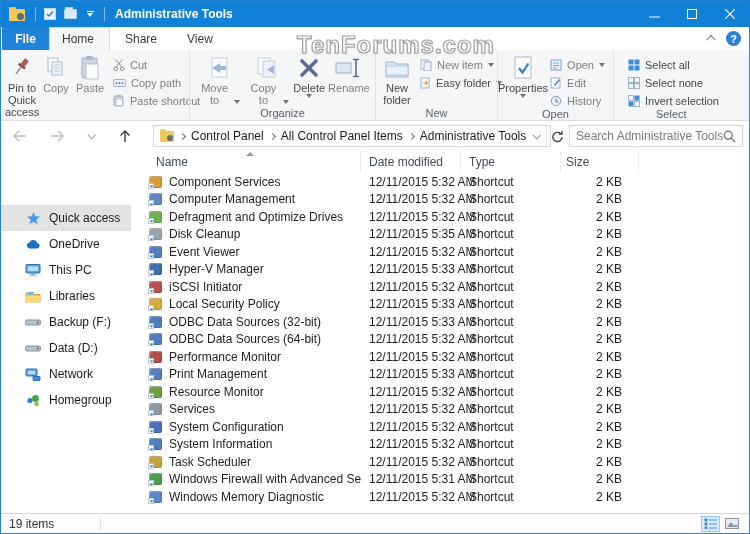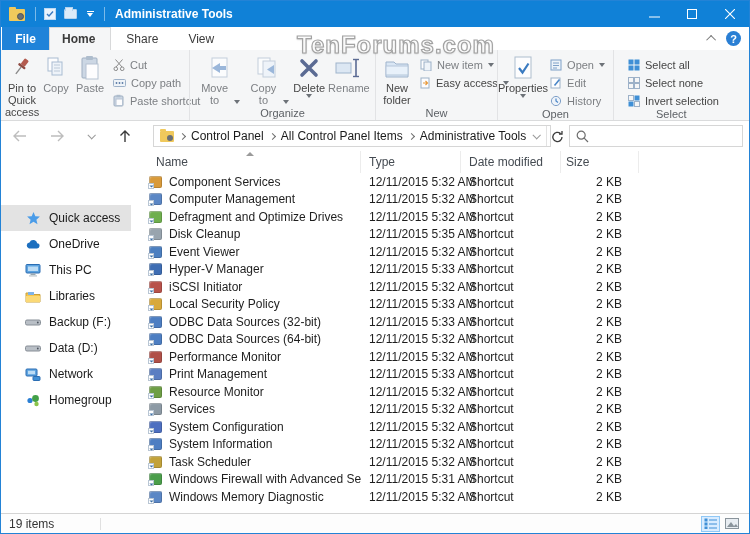--- a/index.html
+++ b/index.html
@@ -21,21 +21,21 @@
   .qat-dd .bar { width:7px; height:1px; background:#fff; }
   .tri-down { width:0; height:0; border-left:3px solid transparent; border-right:3px solid transparent; border-top:4px solid #fff; }
   .title-text { font-size:12px; font-weight:600; margin-left:6px; white-space:nowrap; }
   .caption { margin-left:auto; display:flex; height:100%; }
   .cap-btn { width:38px; height:100%; display:flex; align-items:center; justify-content:center; }
 
   
   .tabrow { height:23px; background:#fff; display:flex; align-items:stretch; flex:none; position:relative; }
   .tab-file { width:47px; background:#1f83d9; color:#fff; font-size:12px; font-weight:600; display:flex; align-items:center; justify-content:center; margin-left:1px; }
   .tab { padding:0 15px; font-size:12px; color:#3b3b3b; display:flex; align-items:center; }
-  .tab.active { background:#f5f6f7; border:1px solid #d8d9da; border-bottom:none; font-weight:700;padding-left:12px; }
+  .tab.active { background:#f5f6f7; border:1px solid #d8d9da; border-bottom:none; font-weight:400;padding-left:12px; }
   .tabrow-right { margin-left:auto; display:flex; align-items:center; gap:10px; padding-right:8px; }
   .chev-up { width:7px; height:7px; border-left:1.5px solid #777; border-top:1.5px solid #777; transform:rotate(45deg) translateY(2px); }
   .help-btn { width:15px; height:15px; border-radius:50%; background:#2a7fd4; color:#fff; font-size:11px; font-weight:700; display:flex; align-items:center; justify-content:center; }
 
   
   .watermark { position:absolute; top:30px; left:296px; font-size:24px; font-weight:700; letter-spacing:1px; color:rgba(255,255,255,.88); -webkit-text-stroke:1.2px #a3a3a3; text-shadow:0 1px 2px rgba(0,0,0,.18); z-index:50; pointer-events:none; }
 
   
   .ribbon { height:71px; background:#f5f6f7; border-bottom:1px solid #dadbdc; display:flex; flex:none; }
   .group { display:flex; flex-direction:column; padding:0 2px; }
@@ -315,21 +315,21 @@
                 <rect x="4" y="3" width="7" height="9" fill="#eef3f9" stroke="#9db1c8"></rect>
               </svg>
               <span class="dim">New item</span>
               <span class="dd"></span>
             </div>
           <div class="smallbtn">
               <svg width="11" height="12">
                 <rect x="1" y="1" width="8" height="10" fill="#fdfdfe" stroke="#9db1c8"></rect>
                 <path d="M3 6 h4 M5.5 4 L7.5 6 L5.5 8" stroke="#e89a3c" fill="none" stroke-width="1.2"></path>
               </svg>
-              <span>Easy access</span>
+              <span>Easy folder</span>
               <span class="dd"></span>
             </div>
         </div>
       </div>
       <div class="group-label">New</div>
     </div>
 
     <div class="group" style="width:116px;">
       <div class="group-content">
         <div class="bigbtn" style="width:48px;">
@@ -445,20 +445,21 @@
           </div>
         <div class="addr-refresh">
             <svg width="13" height="13">
               <path d="M11 7 a4.6 4.6 0 1 1 -1.5-3.4" stroke="#3b3b3b" stroke-width="1.3" fill="none"></path>
               <path d="M11 1 v3 h-3" stroke="#3b3b3b" stroke-width="1.3" fill="none"></path>
             </svg>
           </div>
       </div>
     </div>
     <div class="searchbox">
+      <input type="text" placeholder="Search Administrative Tools" style="">
       <svg width="13" height="13">
           <circle cx="5.2" cy="5.2" r="4" fill="none" stroke="#6d6d6d" stroke-width="1.2"></circle>
           <line x1="8.2" y1="8.2" x2="12" y2="12" stroke="#6d6d6d" stroke-width="1.2"></line>
         </svg>
     </div>
   </div>
 
   <div class="main">
     <div class="sidebar">
       <div class="side-item selected">
@@ -537,25 +538,25 @@
         <span>Homegroup</span>
       </div>
     </div>
 
     <div class="filearea">
       <div class="cols">
         <div class="col col-name">
             <div class="sort-caret"></div>
             <span>Name</span>
           </div>
+        <div class="col col-date">
+            <span>Date modified</span>
+          </div>
         <div class="col col-type">
             <span>Type</span>
-          </div>
-        <div class="col col-date">
-            <span>Date modified</span>
           </div>
         <div class="col col-size">
             <span>Size</span>
           </div>
       </div>
       <div class="rows">
           <div class="row">
           <div class="cell-name">
             <span class="ficon" style="--c: #d99a3a;">
                 <span class="sc"></span>

